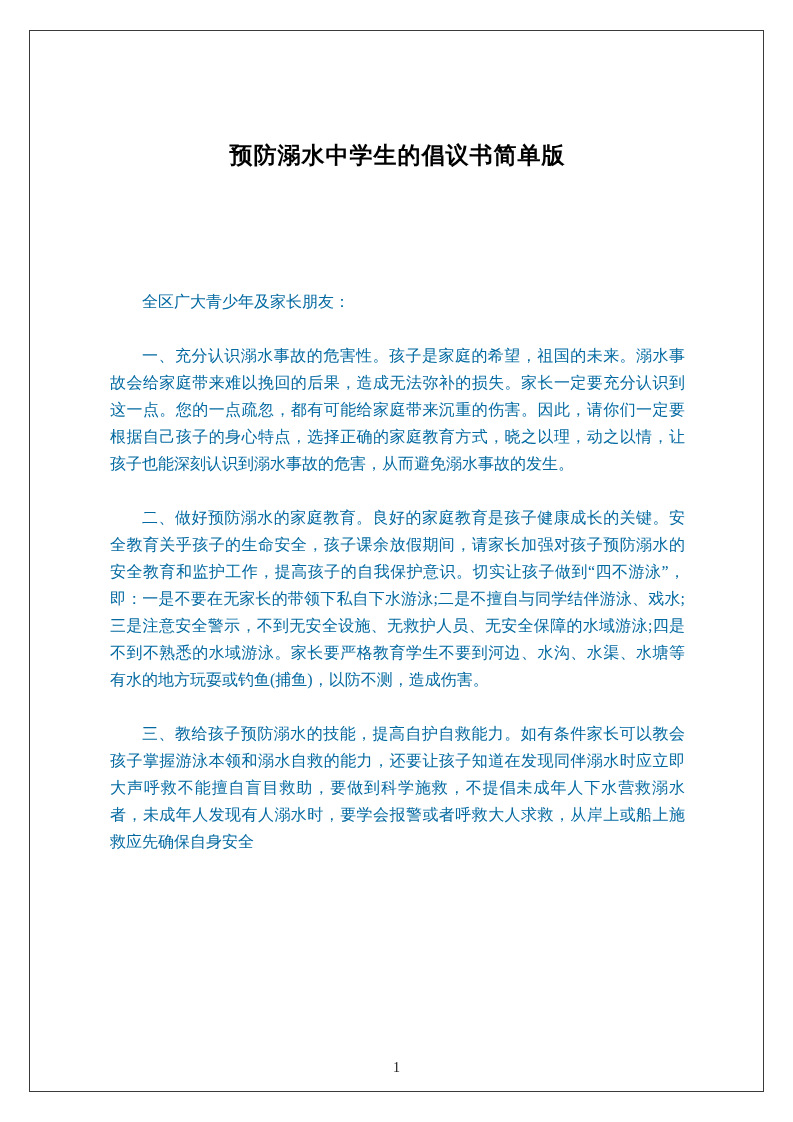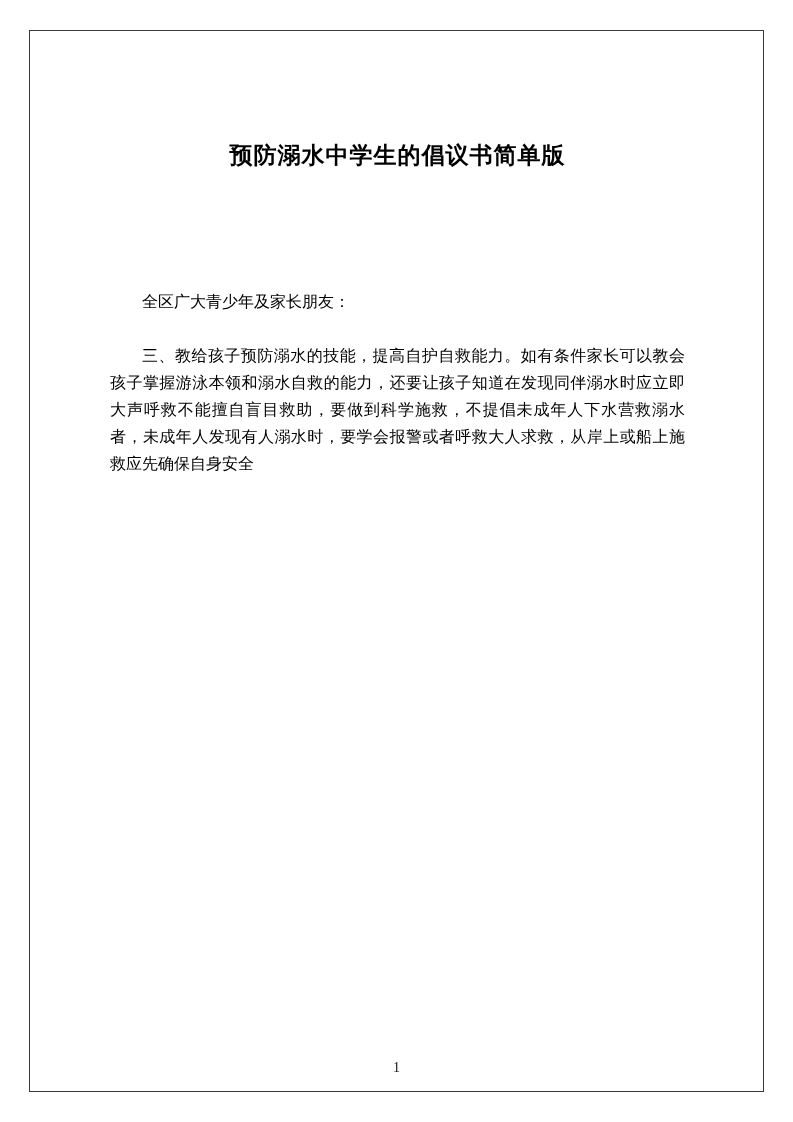--- a/index.html
+++ b/index.html
@@ -39,21 +39,21 @@
     letter-spacing: 1px;
     margin-bottom: 116px;
     color: #000000;
   }
   .body-text p {
     font-size: 16px;
     line-height: 27px;
     text-align: justify;
     text-indent: 2em;
     margin: 0 0 27px 0;
-    color: #000000;
+    color: #0369a1;
     word-break: break-all;
   }
   .body-text p:last-child { margin-bottom: 16px; }
   .page-footer {
     position: absolute;
     left: 0;
     right: 0;
     bottom: 46px;
     text-align: center;
     font-size: 14px;
@@ -64,20 +64,22 @@
 <body>
 
 <div class="page">
   <div class="page-border"></div>
 
   <div class="content">
     <h1 class="doc-title">预防溺水中学生的倡议书简单版</h1>
 
     <div class="body-text">
         <p>全区广大青少年及家长朋友：</p>
+        <p>一、充分认识溺水事故的危害性。孩子是家庭的希望，祖国的未来。溺水事故会给家庭带来难以挽回的后果，造成无法弥补的损失。家长一定要充分认识到这一点。您的一点疏忽，都有可能给家庭带来沉重的伤害。因此，请你们一定要根据自己孩子的身心特点，选择正确的家庭教育方式，晓之以理，动之以情，让孩子也能深刻认识到溺水事故的危害，从而避免溺水事故的发生。</p>
+        <p>二、做好预防溺水的家庭教育。良好的家庭教育是孩子健康成长的关键。安全教育关乎孩子的生命安全，孩子课余放假期间，请家长加强对孩子预防溺水的安全教育和监护工作，提高孩子的自我保护意识。切实让孩子做到“四不游泳”，即：一是不要在无家长的带领下私自下水游泳;二是不擅自与同学结伴游泳、戏水;三是注意安全警示，不到无安全设施、无救护人员、无安全保障的水域游泳;四是不到不熟悉的水域游泳。家长要严格教育学生不要到河边、水沟、水渠、水塘等有水的地方玩耍或钓鱼(捕鱼)，以防不测，造成伤害。</p>
         <p>三、教给孩子预防溺水的技能，提高自护自救能力。如有条件家长可以教会孩子掌握游泳本领和溺水自救的能力，还要让孩子知道在发现同伴溺水时应立即大声呼救不能擅自盲目救助，要做到科学施救，不提倡未成年人下水营救溺水者，未成年人发现有人溺水时，要学会报警或者呼救大人求救，从岸上或船上施救应先确保自身安全</p>
       </div>
   </div>
 
   <div class="page-footer">
     <span>1</span>
   </div>
 </div>
 
 </body></html>

